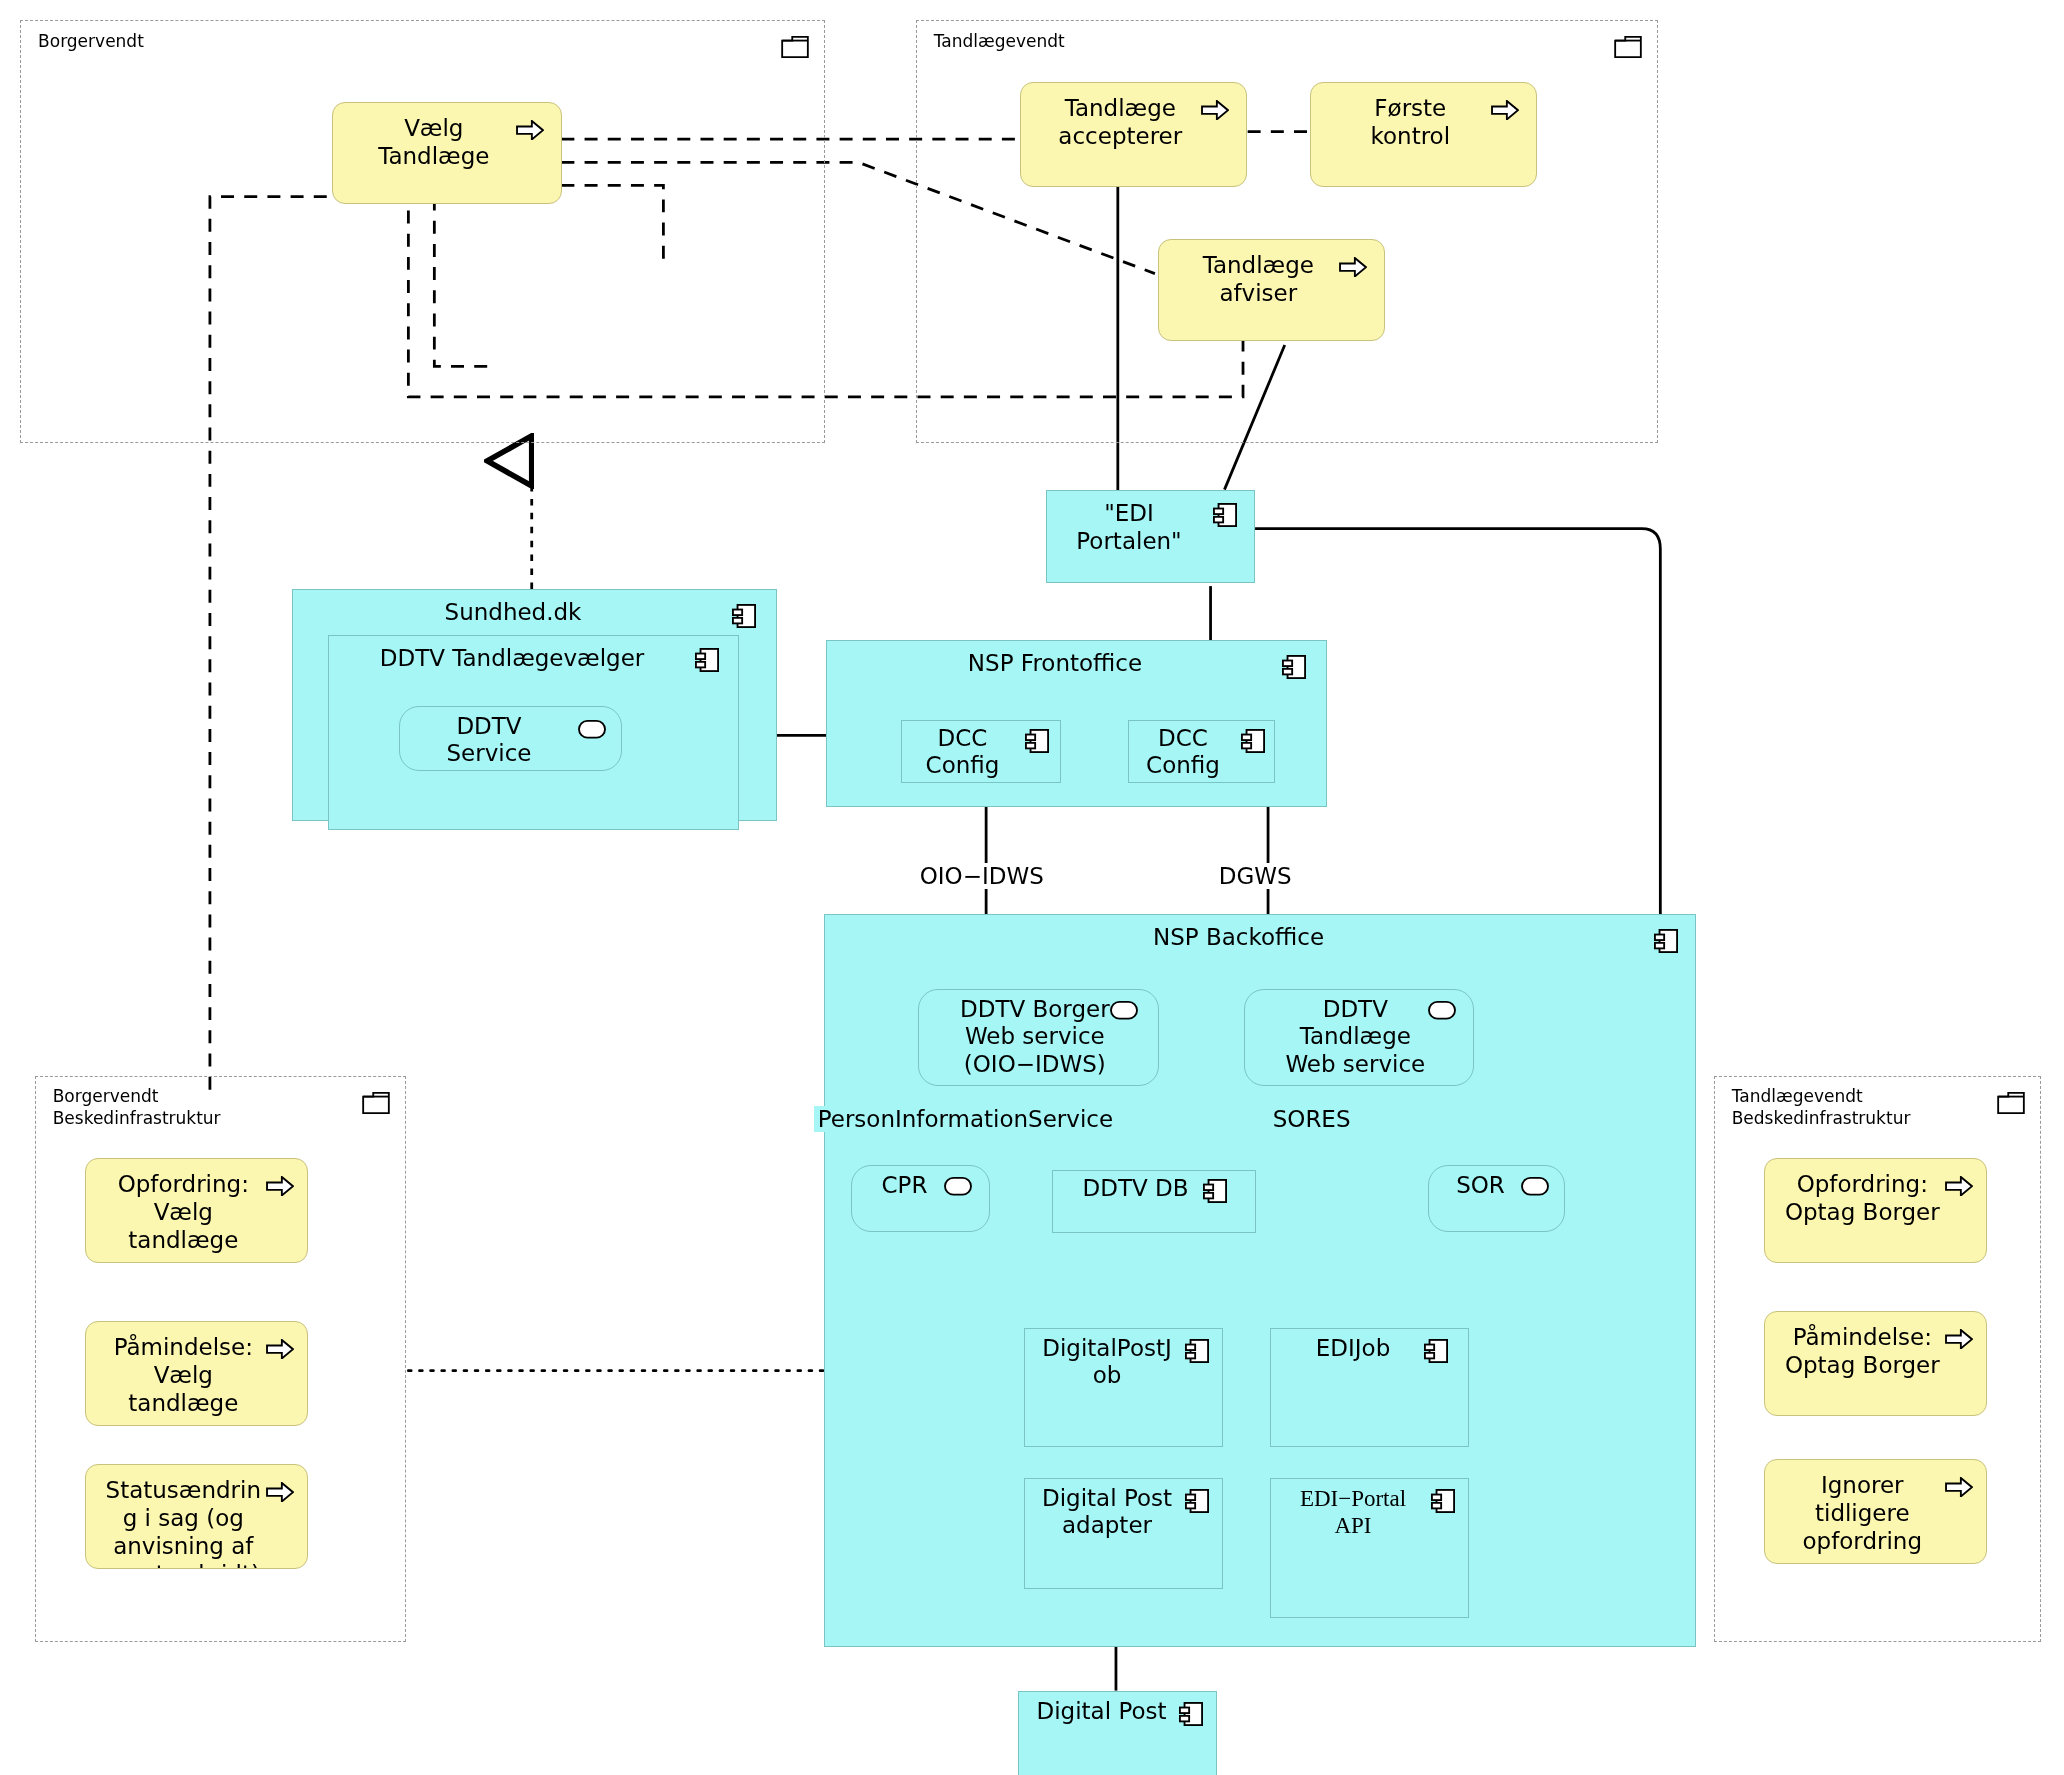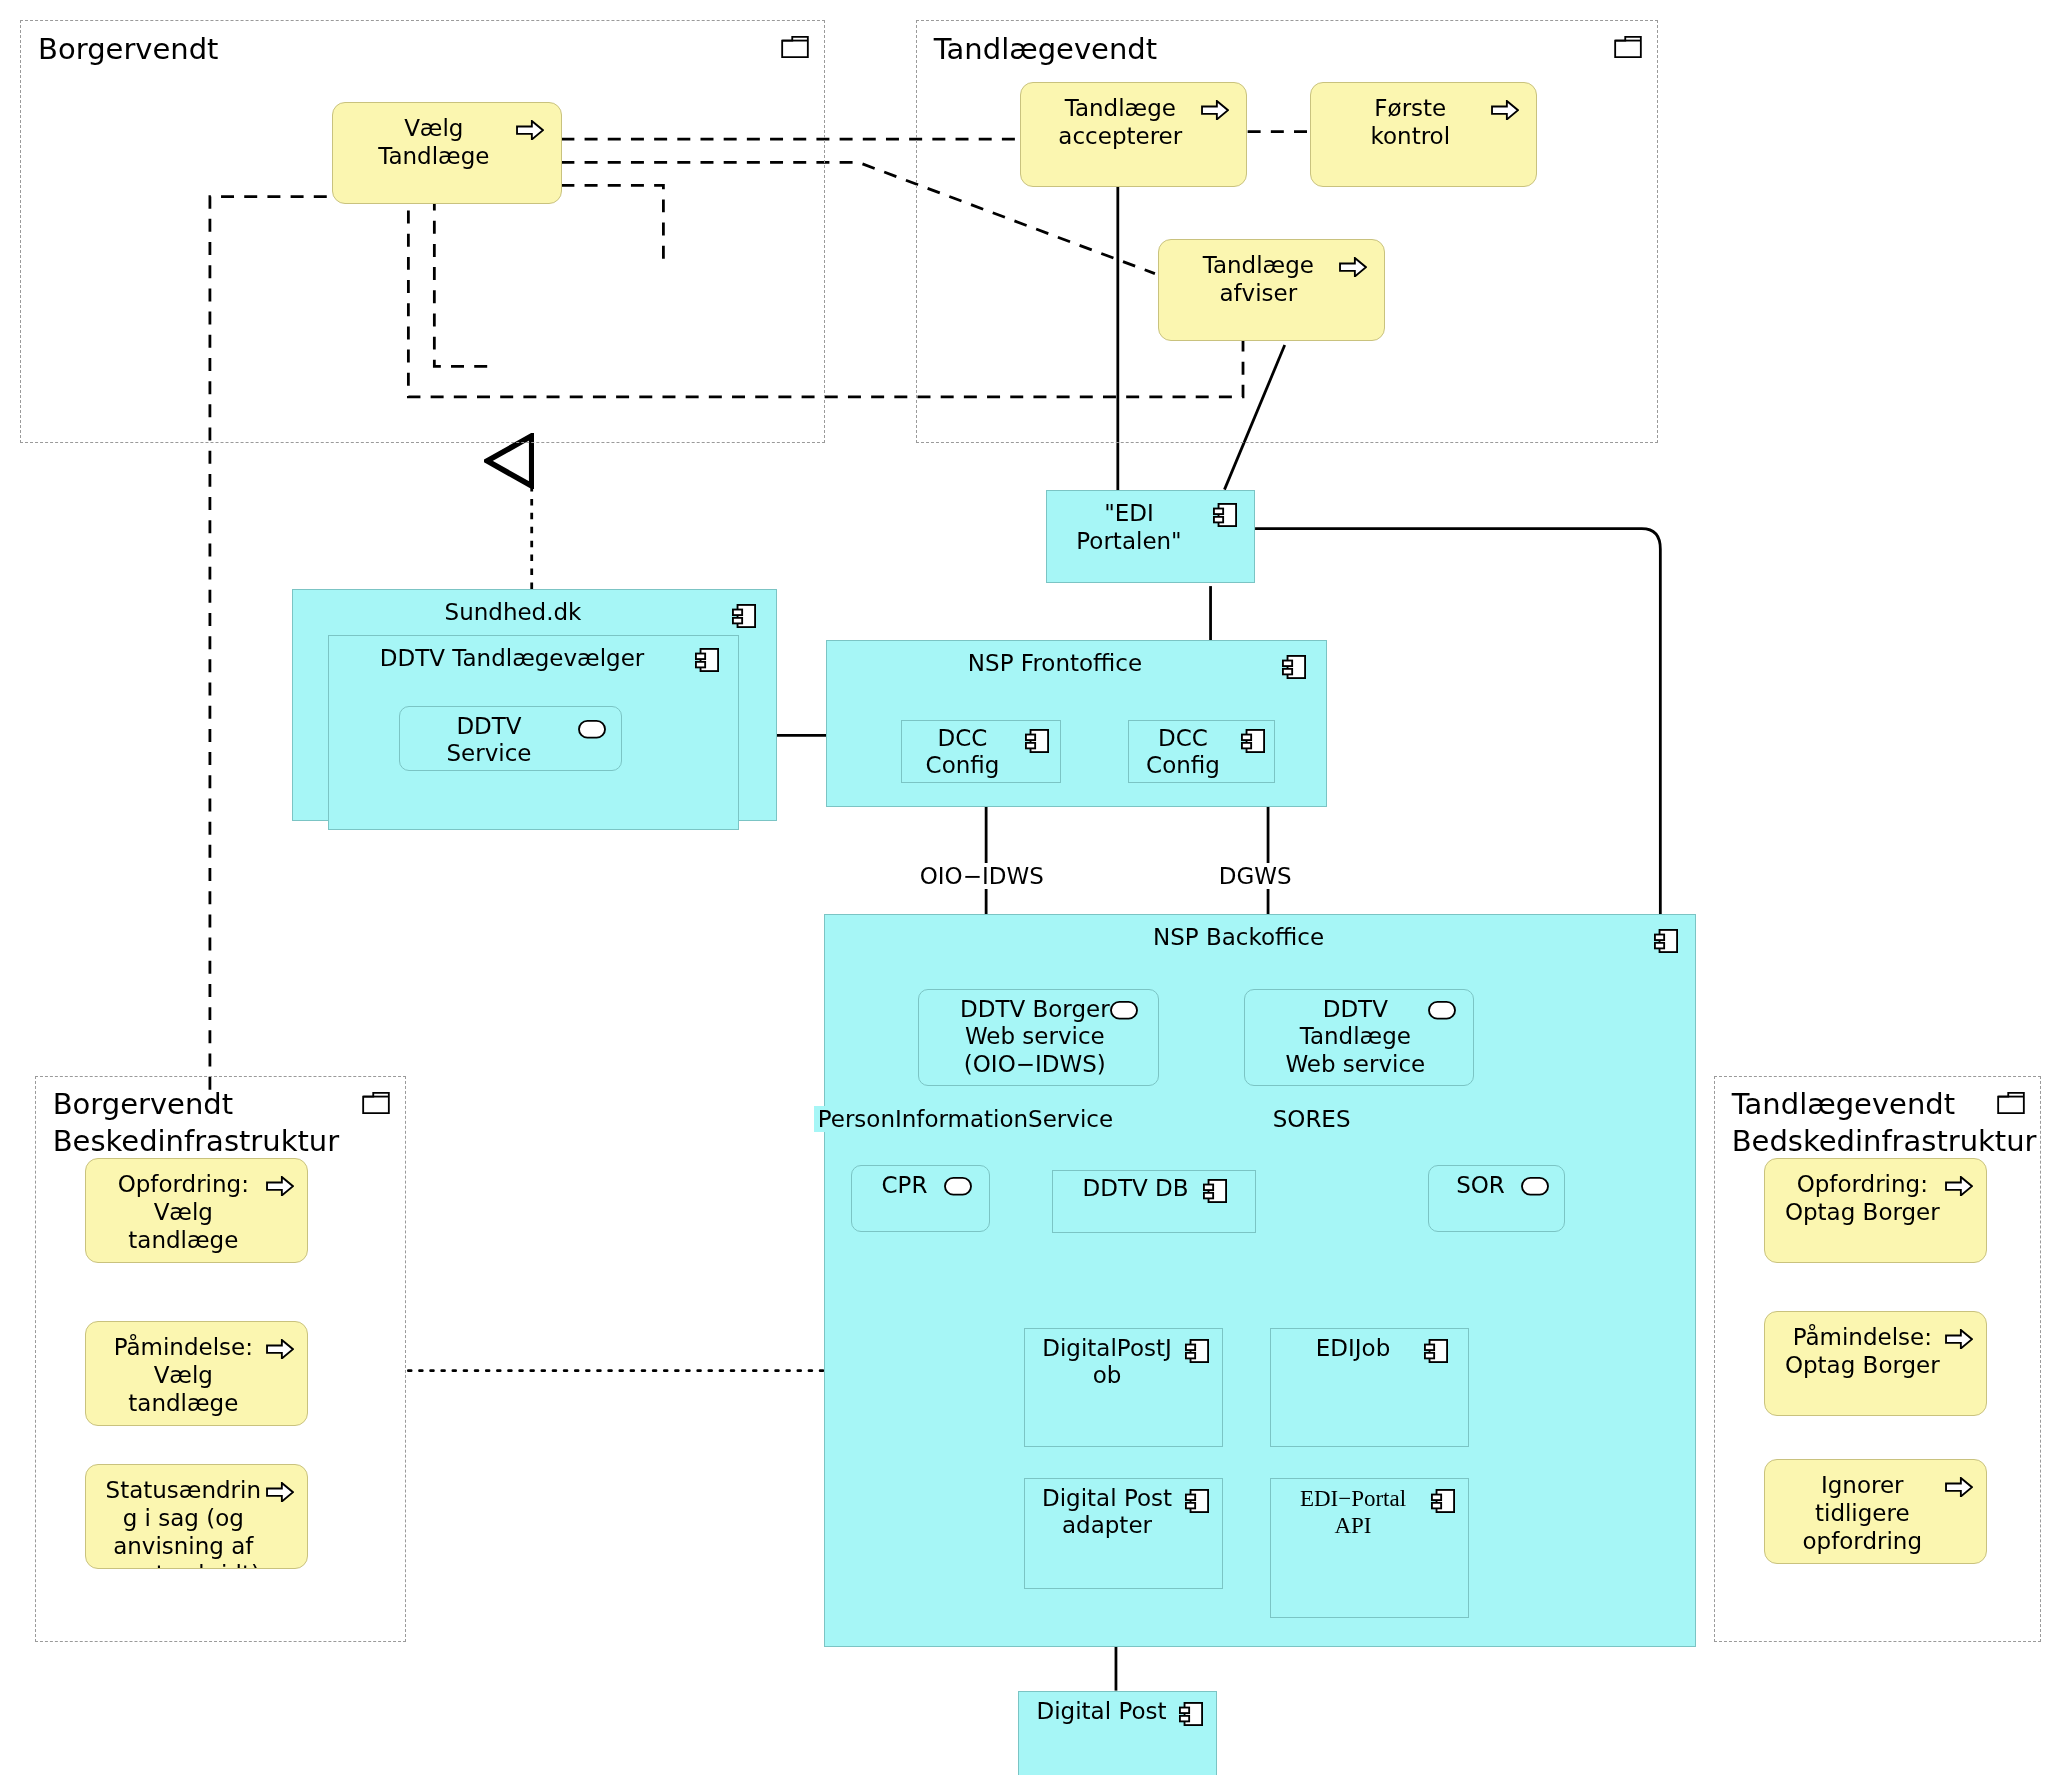--- a/index.html
+++ b/index.html
@@ -16,21 +16,21 @@
 
   
   .pkg {
     position:absolute;
     border:1.9px dashed #9a9a9a;
     background:transparent;
   }
   .pkg-title {
     position:absolute;
     left:16.7px; top:9.3px;
-    font-size:29px;
+    font-size:17px;
     color:#000;
     line-height:1.25;
     white-space:pre-line;
   }
   .pkg-icon {
     position:absolute;
     right:15px; top:15px;
     width:28px; height:22px;
   }
 
@@ -78,21 +78,21 @@
     pointer-events:none;
   }
   .cyan > .title.offset { padding-right:43px; }
 
   .compicon {
     position:absolute;
     width:24px; height:26px;
   }
 
   
-  .cyan.round { border-radius:10px; }
+  .cyan.round { border-radius:20px; }
 
   .ifaceglyph {
     position:absolute;
     width:28px; height:18.6px;
   }
 
   
   .elabel {
     position:absolute;
     font-size:23px;

